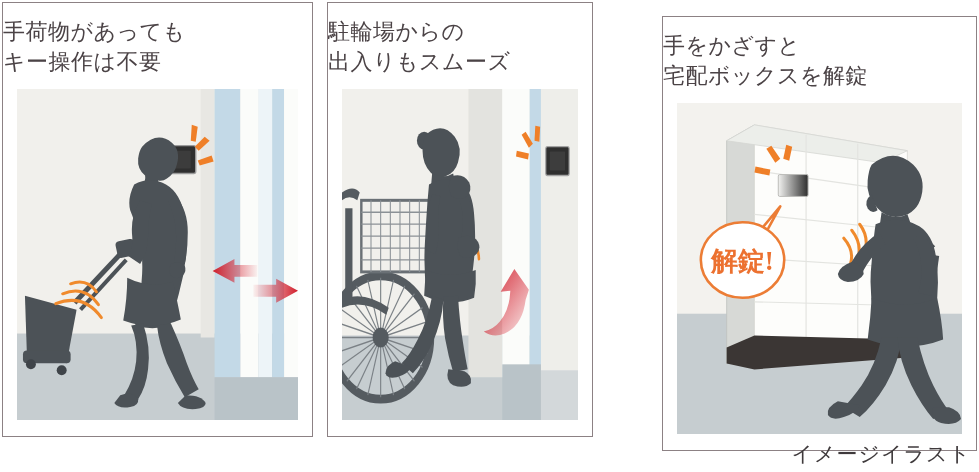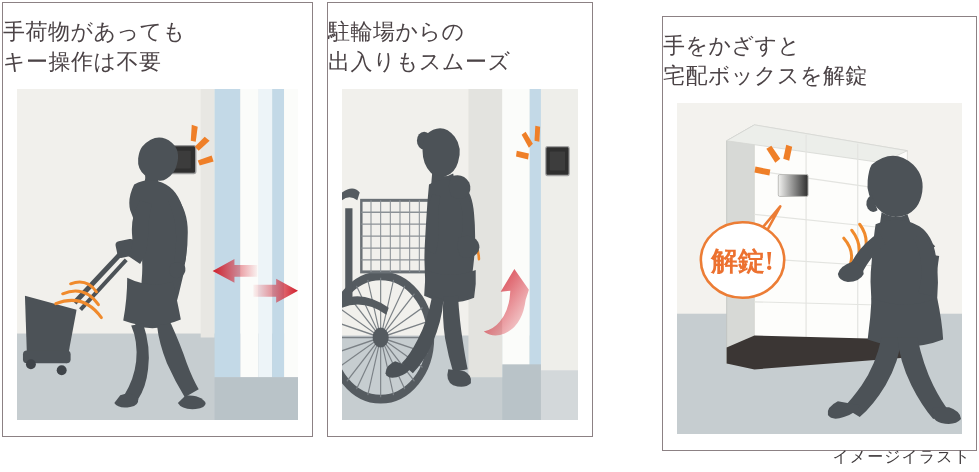--- a/index.html
+++ b/index.html
@@ -54,21 +54,21 @@
     right: 14px;
     top: 86px;
     bottom: 16px;
   }
   .illus svg { display: block; width: 100%; height: 100%; }
 
   .caption {
     position: absolute;
     right: 8px;
     bottom: 4px;
-    font-size: 16px;
+    font-size: 21px;
     color: #3f3a3c;
     letter-spacing: 1px;
     font-family: "Liberation Serif", "DejaVu Serif", serif;
     user-select: none;
   }
 </style>
 </head>
 <body>
 
 <div id="stage">

